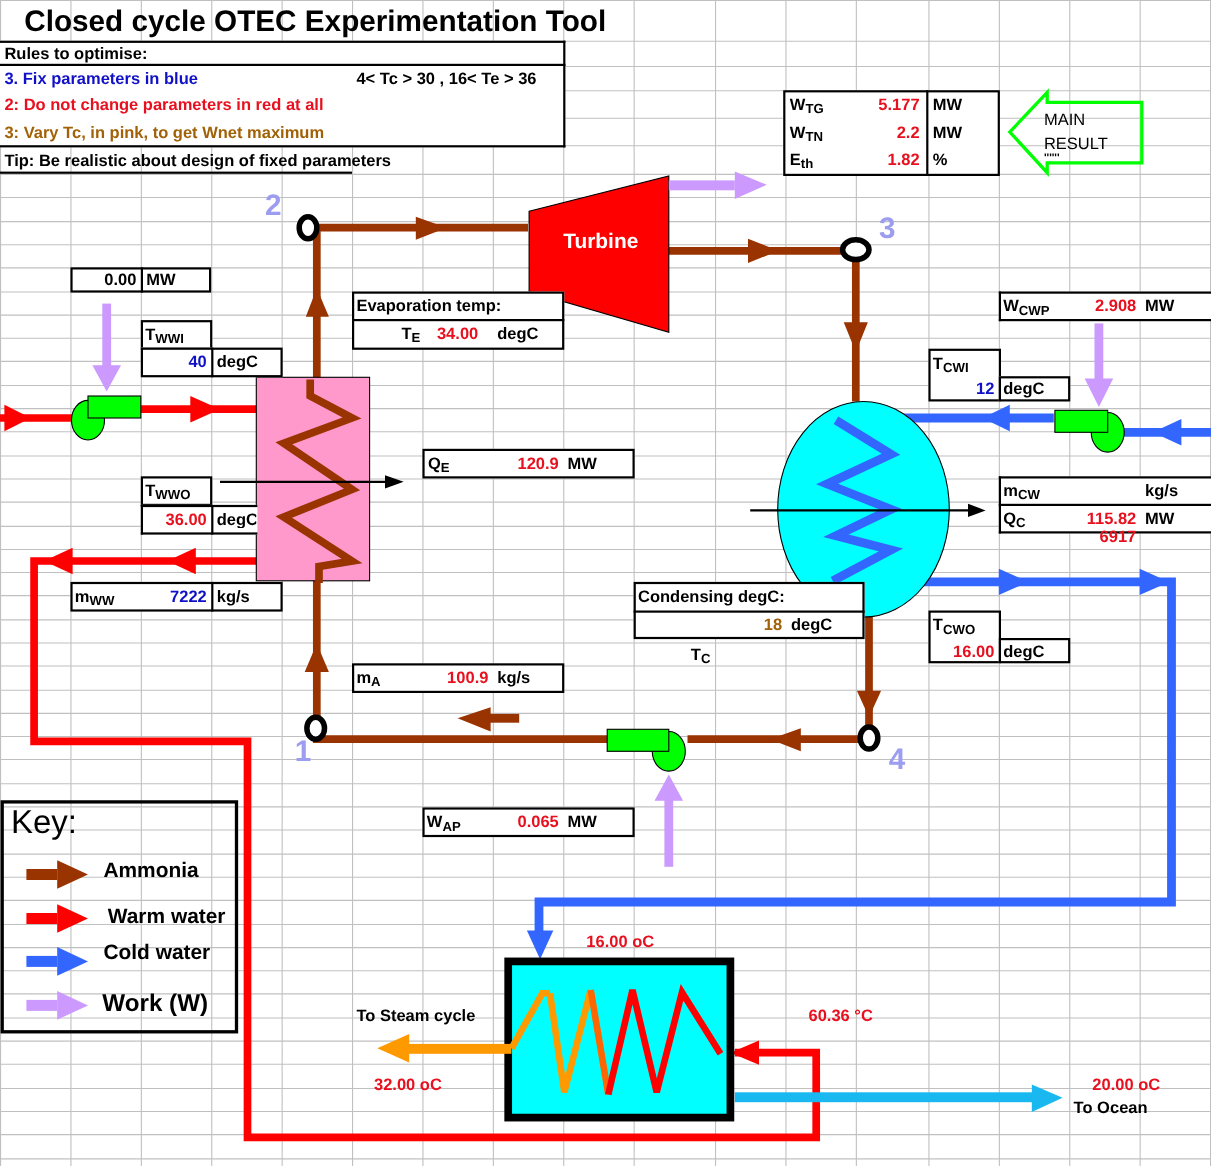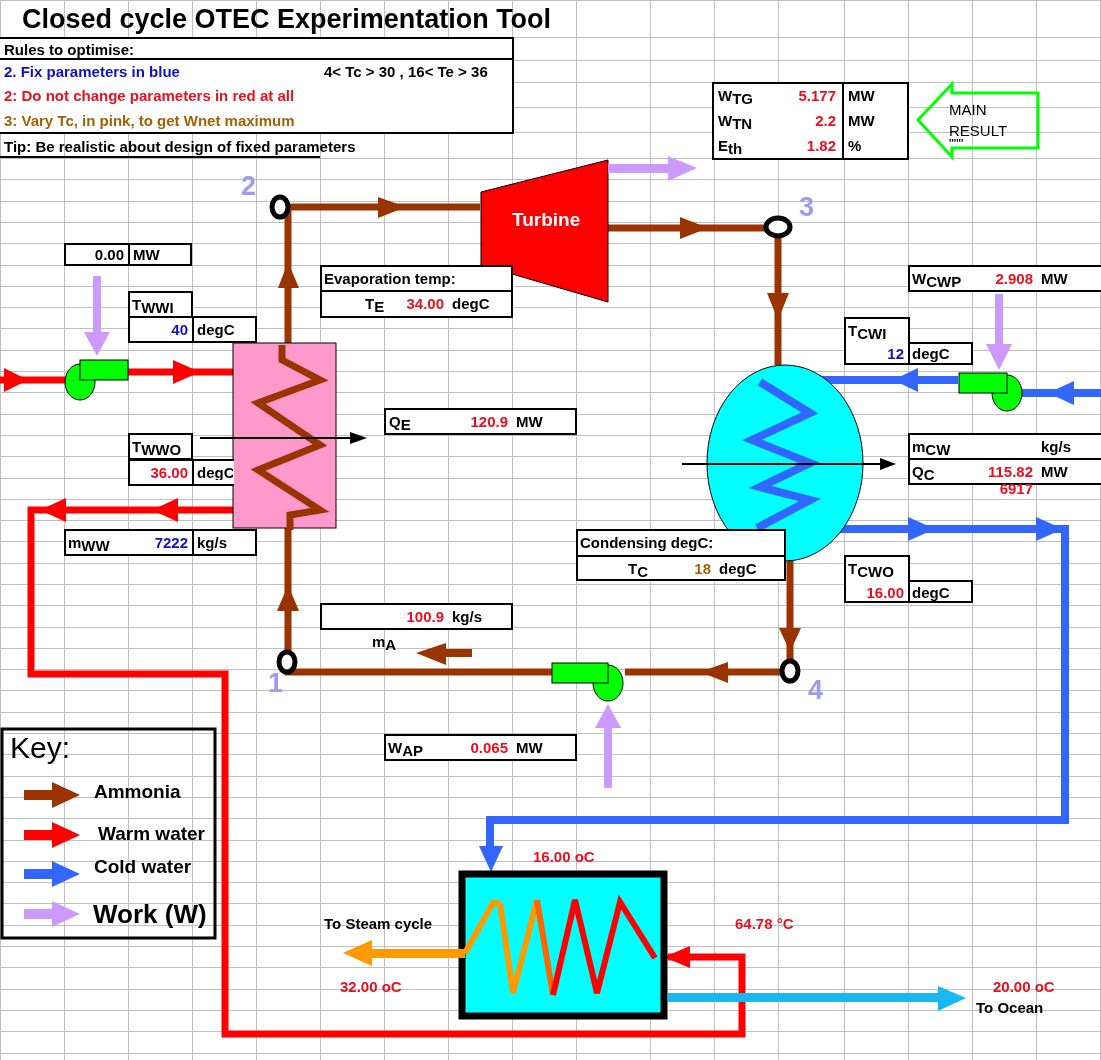--- a/index.html
+++ b/index.html
@@ -7,21 +7,21 @@
          font-family:"Liberation Sans", sans-serif; font-weight:bold; font-size:15px; color:#000; }
   #grid { position:absolute; left:0; top:0; width:1101px; height:1060px; z-index:0; }
   #diagram { position:absolute; left:0; top:0; width:1101px; height:1060px; z-index:1; }
   .txt { position:absolute; z-index:2; white-space:nowrap; line-height:1; }
   .box { position:absolute; z-index:2; border:2px solid #000; background:#fff; box-sizing:border-box; }
   .cell { position:absolute; z-index:3; white-space:nowrap; line-height:1; font-size:15px; }
   .r { text-align:right; }
   .red { color:#e8101e; }
   .blue { color:#1010c8; }
   .pink { color:#a16207; }
-  sub { font-size:15px; vertical-align:-3px; }
+  sub { font-size:12px; vertical-align:-3px; }
   .title { font-size:27px; }
   .node-num { position:absolute; z-index:2; color:#9c9cf0; font-size:27px; }
   .key-title { font-size:30px; font-weight:normal; }
   .vline { position:absolute; z-index:2; background:#000; }
   .hline { position:absolute; z-index:2; background:#000; }
 </style>
 </head>
 <body>
 
 <svg id="grid" xmlns="http://www.w3.org/2000/svg" width="1101" height="1060">
@@ -242,21 +242,21 @@
     <polygon points="938,986 966,998 938,1011"></polygon>
   </g>
 </svg>
 
 <div class="txt title" style="left:22px;top:6px;">Closed cycle OTEC Experimentation Tool</div>
 
 <div class="box" style="left:0;top:37px;width:514px;height:97px;border-left:none;"></div>
 <div class="hline" style="left:0;top:58px;width:514px;height:2px;"></div>
 <div class="hline" style="left:0;top:156px;width:320px;height:2px;"></div>
 <div class="cell" style="left:4px;top:42px;">Rules to optimise:</div>
-<div class="cell blue" style="left:4px;top:64px;">2. Fix parameters in blue</div>
+<div class="cell blue" style="left:4px;top:64px;">3. Fix parameters in blue</div>
 <div class="cell" style="left:324px;top:64px;">4&lt; Tc &gt; 30 , 16&lt; Te &gt; 36</div>
 <div class="cell red" style="left:4px;top:88px;">2: Do not change parameters in red at all</div>
 <div class="cell pink" style="left:4px;top:113px;">3: Vary Tc, in pink, to get Wnet maximum</div>
 <div class="cell" style="left:4px;top:139px;">Tip: Be realistic about design of fixed parameters</div>
 
 <div class="box" style="left:712px;top:82px;width:197px;height:78px;"></div>
 <div class="vline" style="left:842px;top:82px;width:2px;height:78px;"></div>
 <div class="cell" style="left:718px;top:88px;"><span>W</span><sub>TG</sub></div>
 <div class="cell red r" style="left:780px;width:56px;top:88px;">5.177</div>
 <div class="cell" style="left:848px;top:88px;">MW</div>
@@ -298,21 +298,21 @@
 <div class="box" style="left:64px;top:529px;width:193px;height:27px;"></div>
 <div class="vline" style="left:192px;top:529px;width:2px;height:27px;"></div>
 <div class="cell" style="left:68px;top:535px;"><span>m</span><sub>WW</sub></div>
 <div class="cell blue r" style="left:132px;width:56px;top:535px;">7222</div>
 <div class="cell" style="left:197px;top:535px;">kg/s</div>
 
 <div class="box" style="left:320px;top:265px;width:193px;height:53px;"></div>
 <div class="hline" style="left:320px;top:290px;width:193px;height:2px;"></div>
 <div class="cell" style="left:324px;top:271px;">Evaporation temp:</div>
 <div class="cell" style="left:365px;top:296px;"><span>T</span><sub>E</sub></div>
-<div class="cell red r" style="left:388px;width:56px;top:296px;">34.00</div>
+<div class="cell red r" style="left:388px;width:56px;top:296px;text-align:center;">34.00</div>
 <div class="cell" style="left:452px;top:296px;">degC</div>
 
 <div class="box" style="left:384px;top:408px;width:193px;height:27px;"></div>
 <div class="cell" style="left:389px;top:414px;"><span>Q</span><sub>E</sub></div>
 <div class="cell red r" style="left:452px;width:56px;top:414px;">120.9</div>
 <div class="cell" style="left:516px;top:414px;">MW</div>
 
 <div class="box" style="left:908px;top:265px;width:193px;height:27px;border-right:none;"></div>
 <div class="cell" style="left:912px;top:271px;"><span>W</span><sub>CWP</sub></div>
 <div class="cell red r" style="left:976px;width:57px;top:271px;">2.908</div>
@@ -329,44 +329,44 @@
 <div class="cell" style="left:912px;top:439px;"><span>m</span><sub>CW</sub></div>
 <div class="cell red r" style="left:976px;width:57px;top:439px;margin-top:42px;">6917</div>
 <div class="cell" style="left:1041px;top:439px;">kg/s</div>
 <div class="cell" style="left:912px;top:464px;"><span>Q</span><sub>C</sub></div>
 <div class="cell red r" style="left:966px;width:67px;top:464px;">115.82</div>
 <div class="cell" style="left:1041px;top:464px;">MW</div>
 
 <div class="box" style="left:576px;top:529px;width:210px;height:52px;"></div>
 <div class="hline" style="left:576px;top:555px;width:210px;height:2px;"></div>
 <div class="cell" style="left:580px;top:535px;">Condensing degC:</div>
-<div class="cell" style="left:628px;top:561px;text-align:right;"><span>T</span><sub>C</sub></div>
+<div class="cell" style="left:628px;top:588px;text-align:right;"><span>T</span><sub>C</sub></div>
 <div class="cell pink r" style="left:654px;width:57px;top:561px;">18</div>
 <div class="cell" style="left:719px;top:561px;">degC</div>
 
 <div class="box" style="left:844px;top:555px;width:66px;height:48px;"></div>
 <div class="cell" style="left:848px;top:561px;"><span>T</span><sub>CWO</sub></div>
 <div class="box" style="left:908px;top:580px;width:65px;height:23px;"></div>
 <div class="cell red r" style="left:848px;width:56px;top:585px;">16.00</div>
 <div class="cell" style="left:912px;top:585px;">degC</div>
 
 <div class="box" style="left:320px;top:603px;width:193px;height:27px;"></div>
-<div class="cell" style="left:324px;top:634px;margin-left:48px;"><span>m</span><sub>A</sub></div>
+<div class="cell" style="left:324px;top:609px;"><span>m</span><sub>A</sub></div>
 <div class="cell red r" style="left:388px;width:56px;top:609px;">100.9</div>
 <div class="cell" style="left:452px;top:609px;">kg/s</div>
 
 <div class="box" style="left:384px;top:734px;width:193px;height:27px;"></div>
 <div class="cell" style="left:388px;top:740px;"><span>W</span><sub>AP</sub></div>
 <div class="cell red r" style="left:452px;width:56px;top:740px;">0.065</div>
 <div class="cell" style="left:516px;top:740px;">MW</div>
 
 <div class="txt key-title" style="left:10px;top:733px;">Key:</div>
 <div class="txt" style="left:94px;top:782px;font-size:19px;">Ammonia</div>
 <div class="txt" style="left:98px;top:824px;font-size:19px;width:116px;overflow:hidden;">Warm water</div>
 <div class="txt" style="left:94px;top:857px;font-size:19px;">Cold water</div>
-<div class="txt" style="left:93px;top:901px;font-size:26px;">Work (W)</div>
+<div class="txt" style="left:93px;top:901px;font-size:22px;">Work (W)</div>
 
 <div class="txt red" style="left:533px;top:849px;">16.00  oC</div>
-<div class="txt red" style="left:735px;top:916px;">64.78 °C</div>
+<div class="txt red" style="left:735px;top:916px;">60.36 °C</div>
 <div class="txt" style="left:324px;top:916px;">To Steam cycle</div>
 <div class="txt red" style="left:340px;top:979px;text-align:center;">32.00  oC</div>
 <div class="txt red" style="left:993px;top:979px;">20.00  oC</div>
 <div class="txt" style="left:976px;top:1000px;">To Ocean</div>
 
 </body></html>

